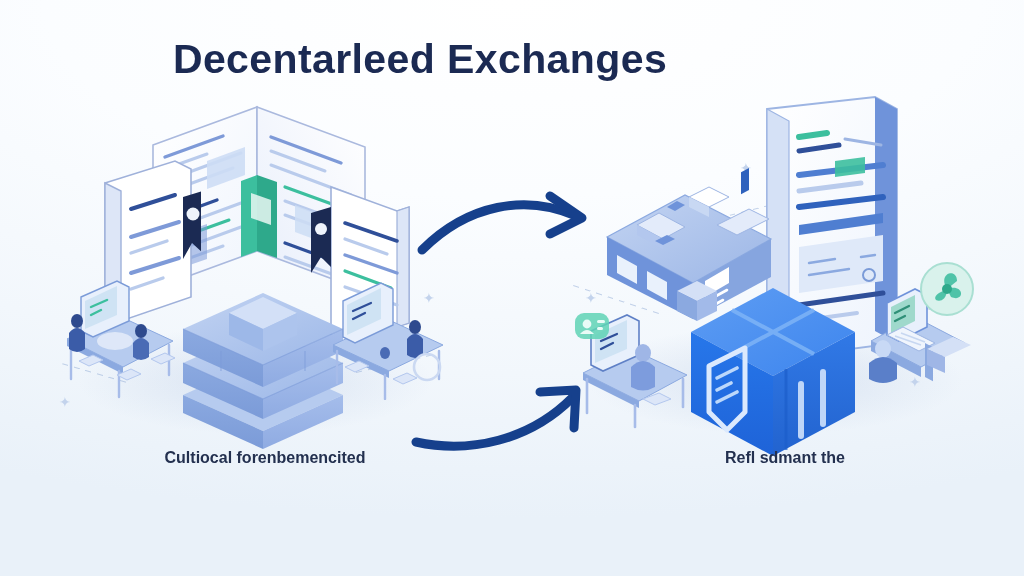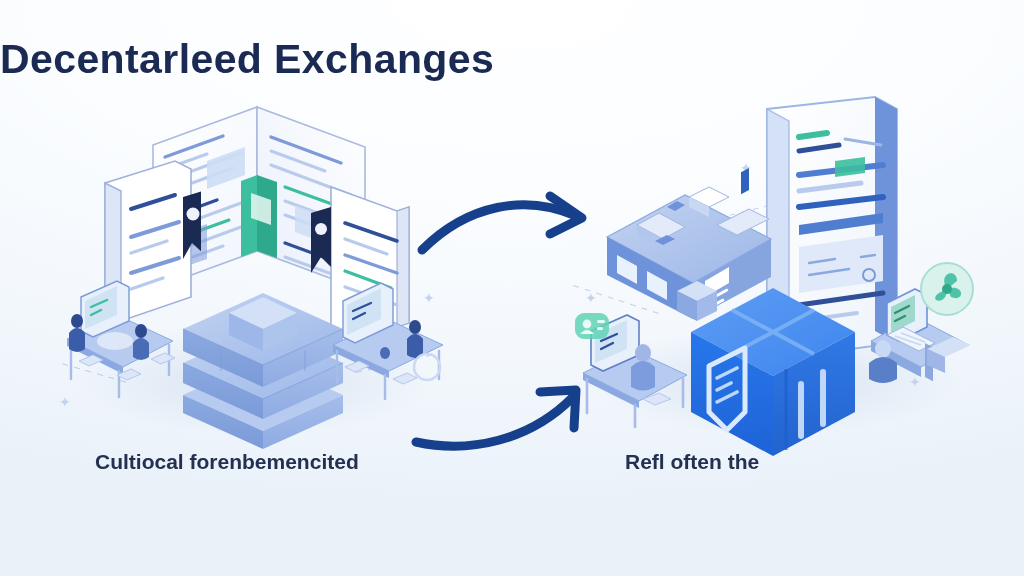--- a/index.html
+++ b/index.html
@@ -9,29 +9,29 @@
     background:#ffffff;
   }
   #stage{
     position:relative;width:1024px;height:576px;
     background:
       radial-gradient(120% 90% at 50% 0%,#ffffff 0%,#fbfdff 38%,#f2f7fc 72%,#e9f1f9 100%);
     overflow:hidden;
   }
   
   #title{
-    position:absolute;left:0;top:36px;width:840px;text-align:left;
+    position:absolute;left:0;top:36px;width:840px;text-align:center;
     font-size:41px;font-weight:700;letter-spacing:.4px;
     color:#1b2a53;
     text-shadow:0 1px 0 rgba(255,255,255,.9);
   }
   
   .caption{
-    position:absolute;text-align:left;
-    font-size:21px;font-weight:700;line-height:1.5;
+    position:absolute;text-align:center;
+    font-size:16px;font-weight:700;line-height:1.5;
     color:#23304f;
   }
   #caption-left{left:95px;top:446px;width:340px;}
   #caption-right{left:625px;top:446px;width:320px;}
 
   
   .arrow{position:absolute;}
   
   .iso{position:absolute;}
   .shadow{
@@ -428,16 +428,16 @@
   <svg class="arrow" style="left:400px;top:368px;" width="210" height="100" viewBox="0 0 210 100">
     <path d="M16,74 C70,86 130,72 172,30" fill="none" stroke="#16408c" stroke-width="9" stroke-linecap="round"></path>
     <path d="M140,24 L176,22 L174,60" fill="none" stroke="#16408c" stroke-width="9" stroke-linecap="round" stroke-linejoin="round"></path>
   </svg>
 
   <div class="caption" id="caption-left">
     <div>Cultiocal forenbemencited</div>
   </div>
 
   <div class="caption" id="caption-right">
-    <div>Refl often the</div>
+    <div>Refl sdmant the</div>
   </div>
 
 </div>
 
 </body></html>

